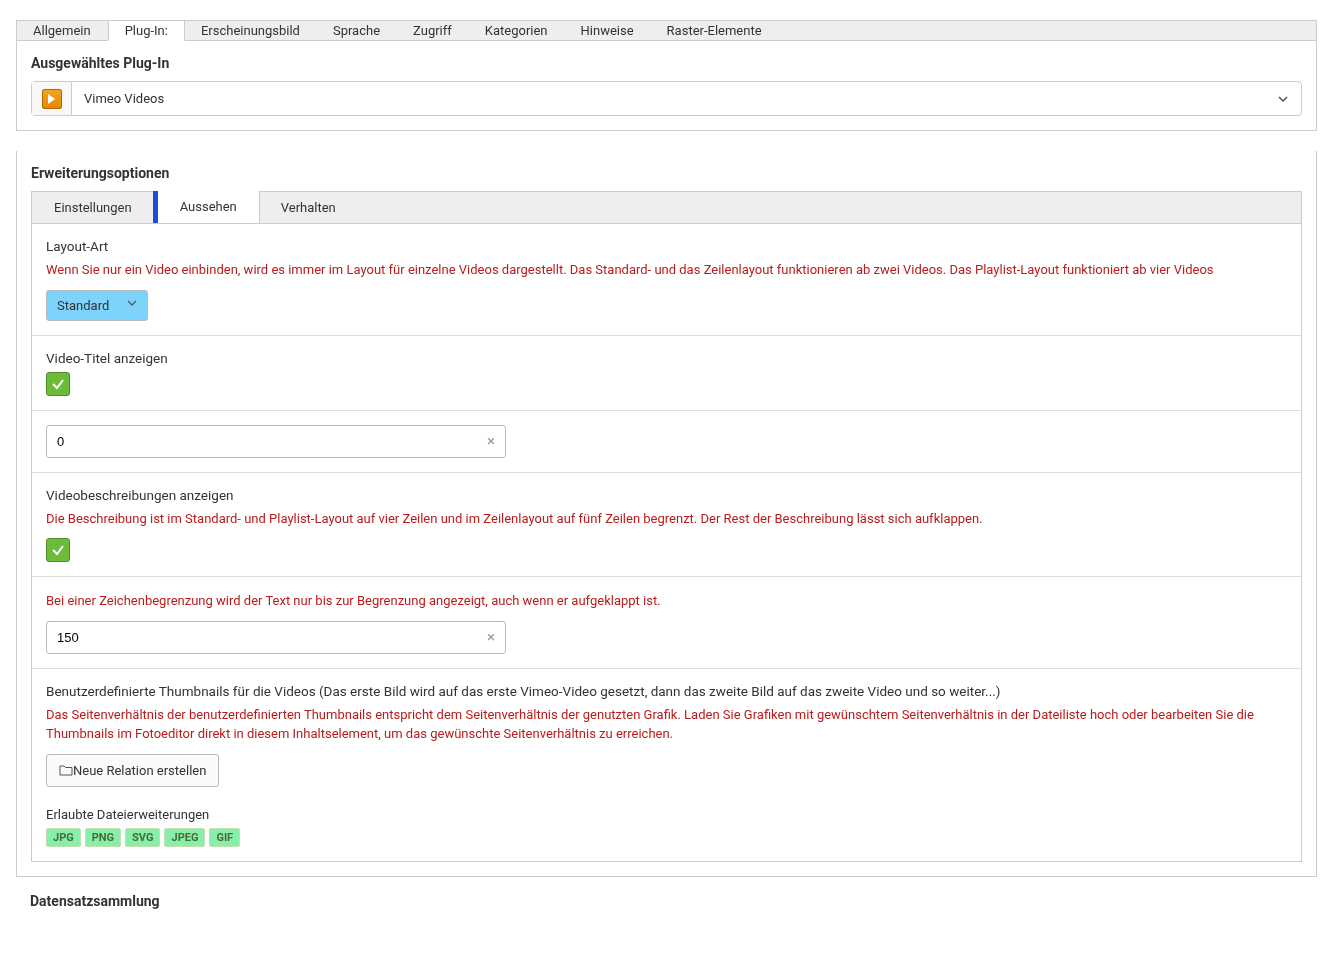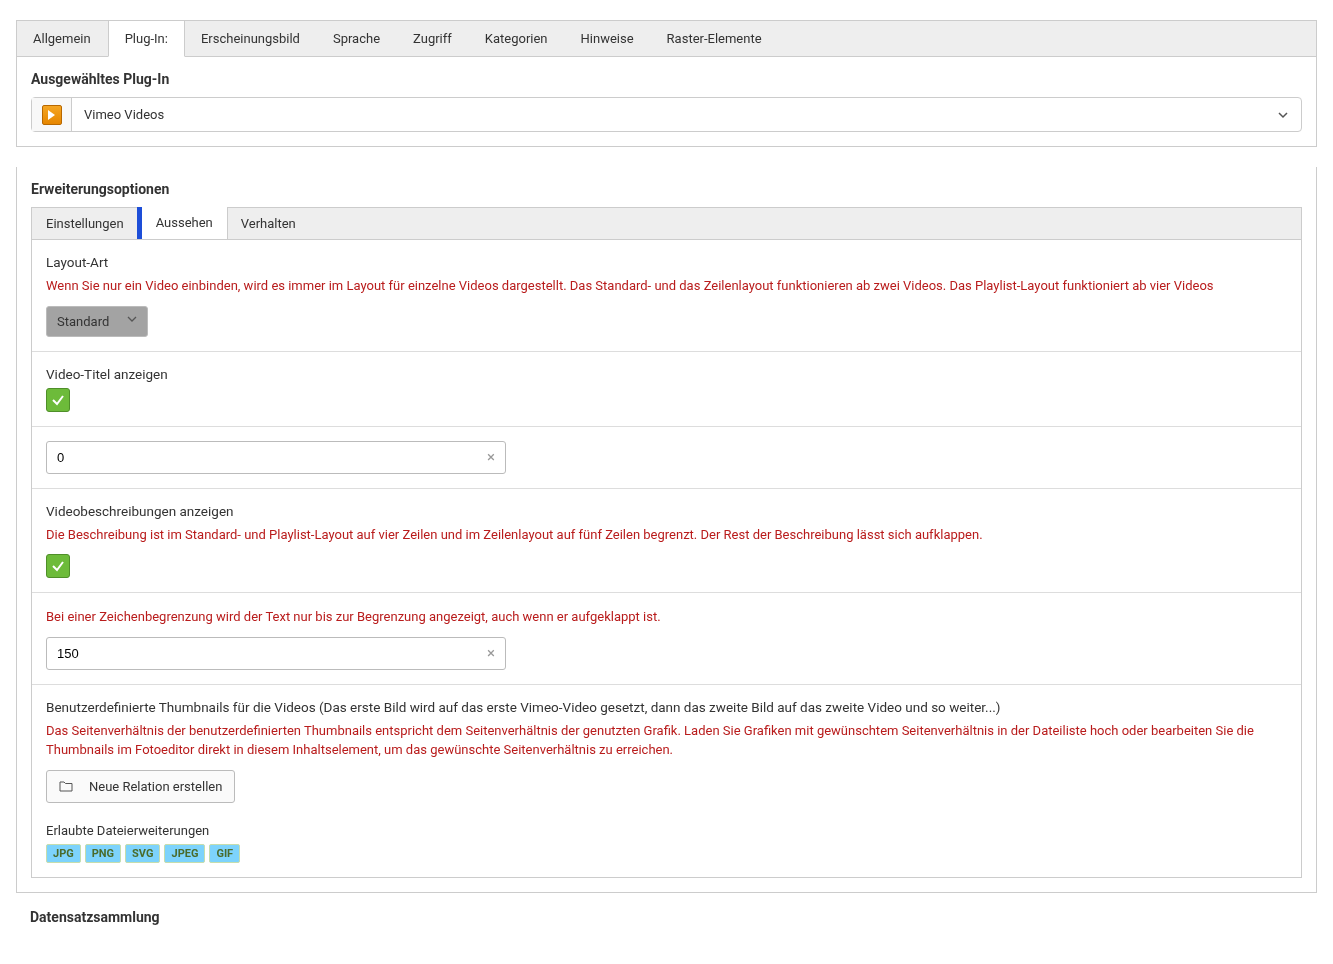--- a/index.html
+++ b/index.html
@@ -14,21 +14,21 @@
 .outer-panel {
   border: 1px solid #ccc;
   margin-top: 20px;
 }
 .top-tabs {
   display: flex;
   background: #eee;
   border-bottom: 1px solid #ccc;
 }
 .top-tab {
-  padding: 10px 16px;
+  padding: 2px 16px;
   cursor: pointer;
   border-right: 1px solid transparent;
   color: #333;
 }
 .top-tab.active {
   background: #fff;
   border-left: 1px solid #ccc;
   border-right: 1px solid #ccc;
   margin-bottom: -1px;
   border-bottom: 1px solid #fff;
@@ -51,52 +51,52 @@
 .plugin-icon::after {
   content: ""; position: absolute; top: 4px; left: 5px;
   border-left: 7px solid #fff; border-top: 5px solid transparent; border-bottom: 5px solid transparent;
 }
 .plugin-select-text { flex: 1; padding: 9px 12px; }
 .plugin-select-arrow { width: 36px; display: flex; align-items: center; justify-content: center; color: #555; }
 
 .inner-tabs {
   display: flex; background: #eee; border: 1px solid #ccc; border-bottom: none;
 }
-.inner-tab { padding: 8px 14px; cursor: pointer; }
+.inner-tab { padding: 8px 22px; cursor: pointer; }
 .inner-tab.active {
   background: #fff; border-left: 5px solid #1d4ed8; border-right: 1px solid #ccc; margin: -1px -1px 0 -1px;
 }
 .inner-tab:first-child.active { margin-left: 0; }
 .fields-container { border: 1px solid #ccc; }
 .field-block { padding: 14px; border-bottom: 1px solid #ddd; }
 .field-block:last-child { border-bottom: none; }
 .field-label { font-weight: normal; margin-bottom: 6px; font-size: 13.5px; }
 .field-help { color: #b91c1c; margin-bottom: 10px; font-size: 13px; line-height: 1.5; }
 .select-box {
-  display: inline-flex; align-items: flex-start; border: 1px solid #bbb; border-radius: 3px; padding: 7px 10px; background: #a3a3a3; gap: 18px;
+  display: inline-flex; align-items: flex-start; border: 1px solid #bbb; border-radius: 3px; padding: 7px 10px; background: #7dd3fc; gap: 18px;
 }
 .chev { font-size: 11px; color: #555; }
 .checkbox-green {
   width: 24px; height: 24px; background: #6dbb3a; border: 1px solid #4f8f29; border-radius: 3px;
   display: flex; align-items: center; justify-content: center; color: #fff; font-size: 15px;
 }
 .text-input-wrap {
   display: flex; width: 460px; border: 1px solid #bbb; border-radius: 3px; align-items: center; background: #fff;
 }
 .text-input { flex: 1; border: none; outline: none; padding: 8px 10px; font-size: 13px; background: transparent; }
 .clear-x { width: 28px; text-align: center; color: #999; cursor: pointer; font-size: 15px; }
 .btn {
-  display: inline-flex; align-items: center; gap: 16px; border: 1px solid #bbb; border-radius: 3px;
+  display: inline-flex; align-items: center; gap: 0; border: 1px solid #bbb; border-radius: 3px;
   padding: 8px 12px; background: #fafafa; cursor: pointer;
 }
 .ext-list { margin-top: 20px; }
 .ext-list-label { font-size: 13px; margin-bottom: 6px; }
 .badges { display: flex; gap: 4px; }
 .badge {
-  background: #7dd3fc; color: #4a6b2b; border: 1px solid #c6ddad;
+  background: #86efac; color: #4a6b2b; border: 1px solid #c6ddad;
   padding: 2px 6px; font-size: 11px; font-weight: bold; border-radius: 2px;
 }
 
 .bottom-section { margin-top: 16px; }
 .bottom-title { font-weight: bold; font-size: 14px; padding: 0 0 10px 0; }
 svg { display: block; }
 </style>
 </head>
 <body>
 

